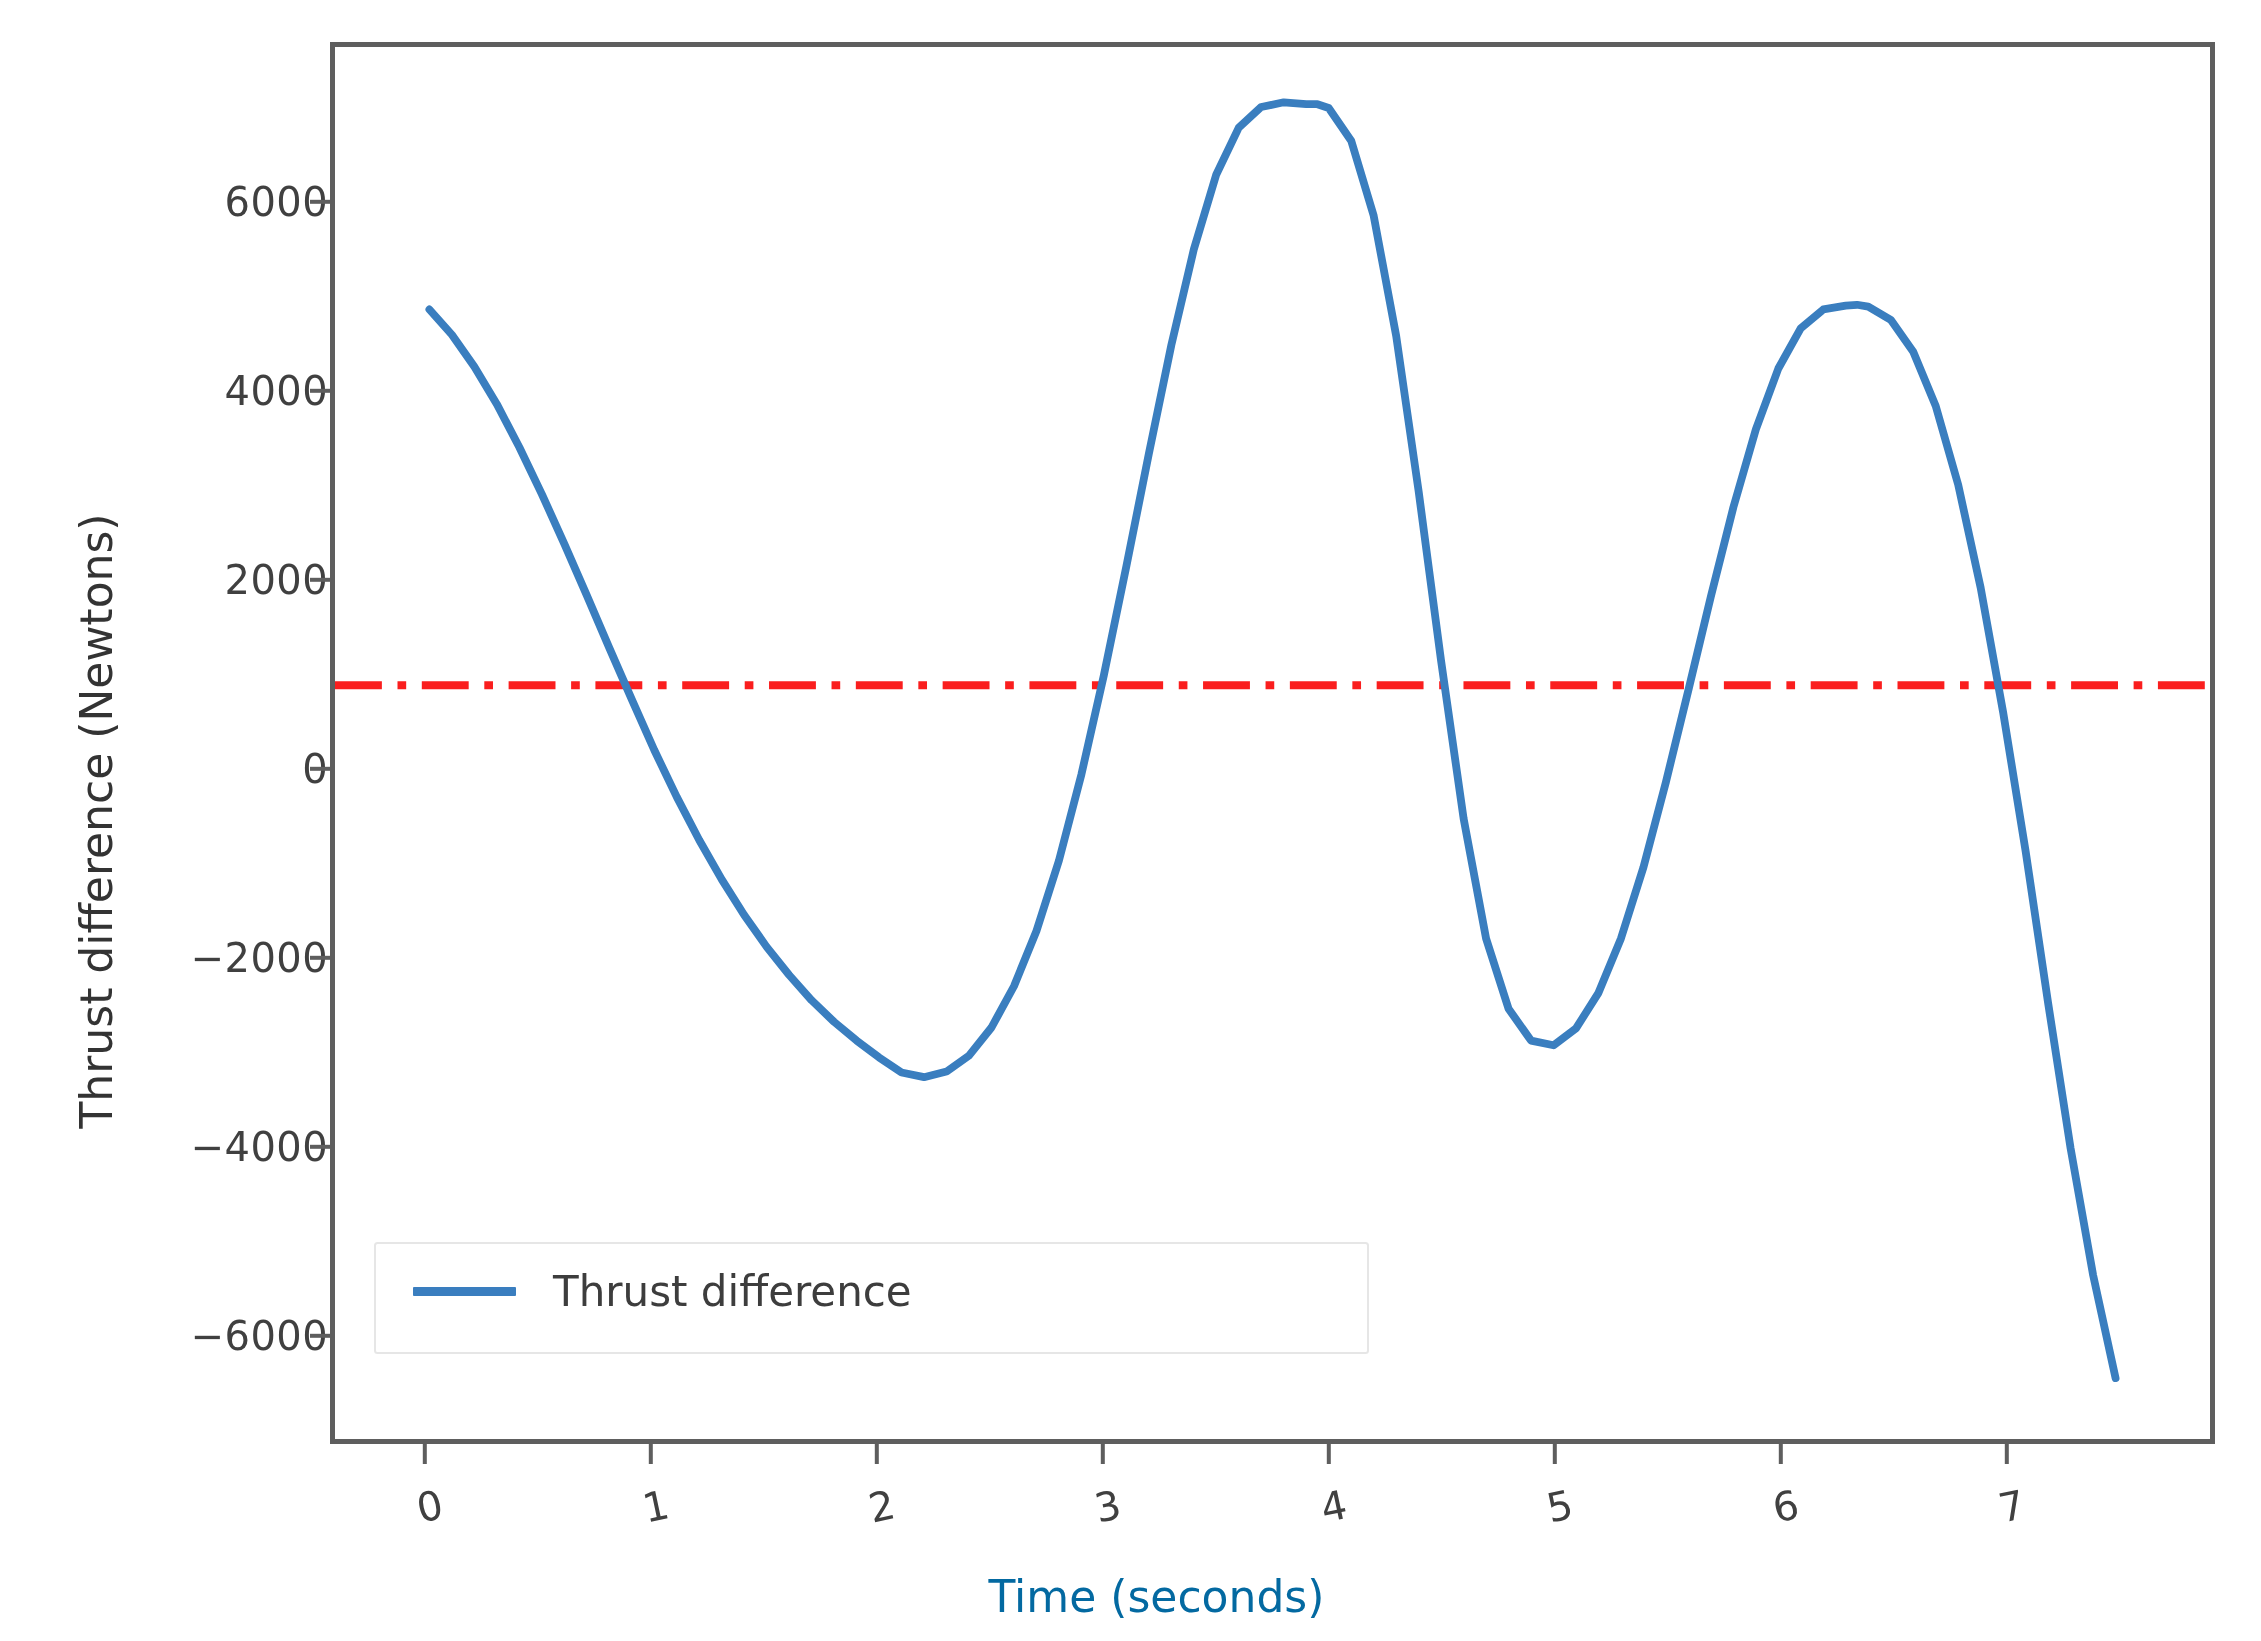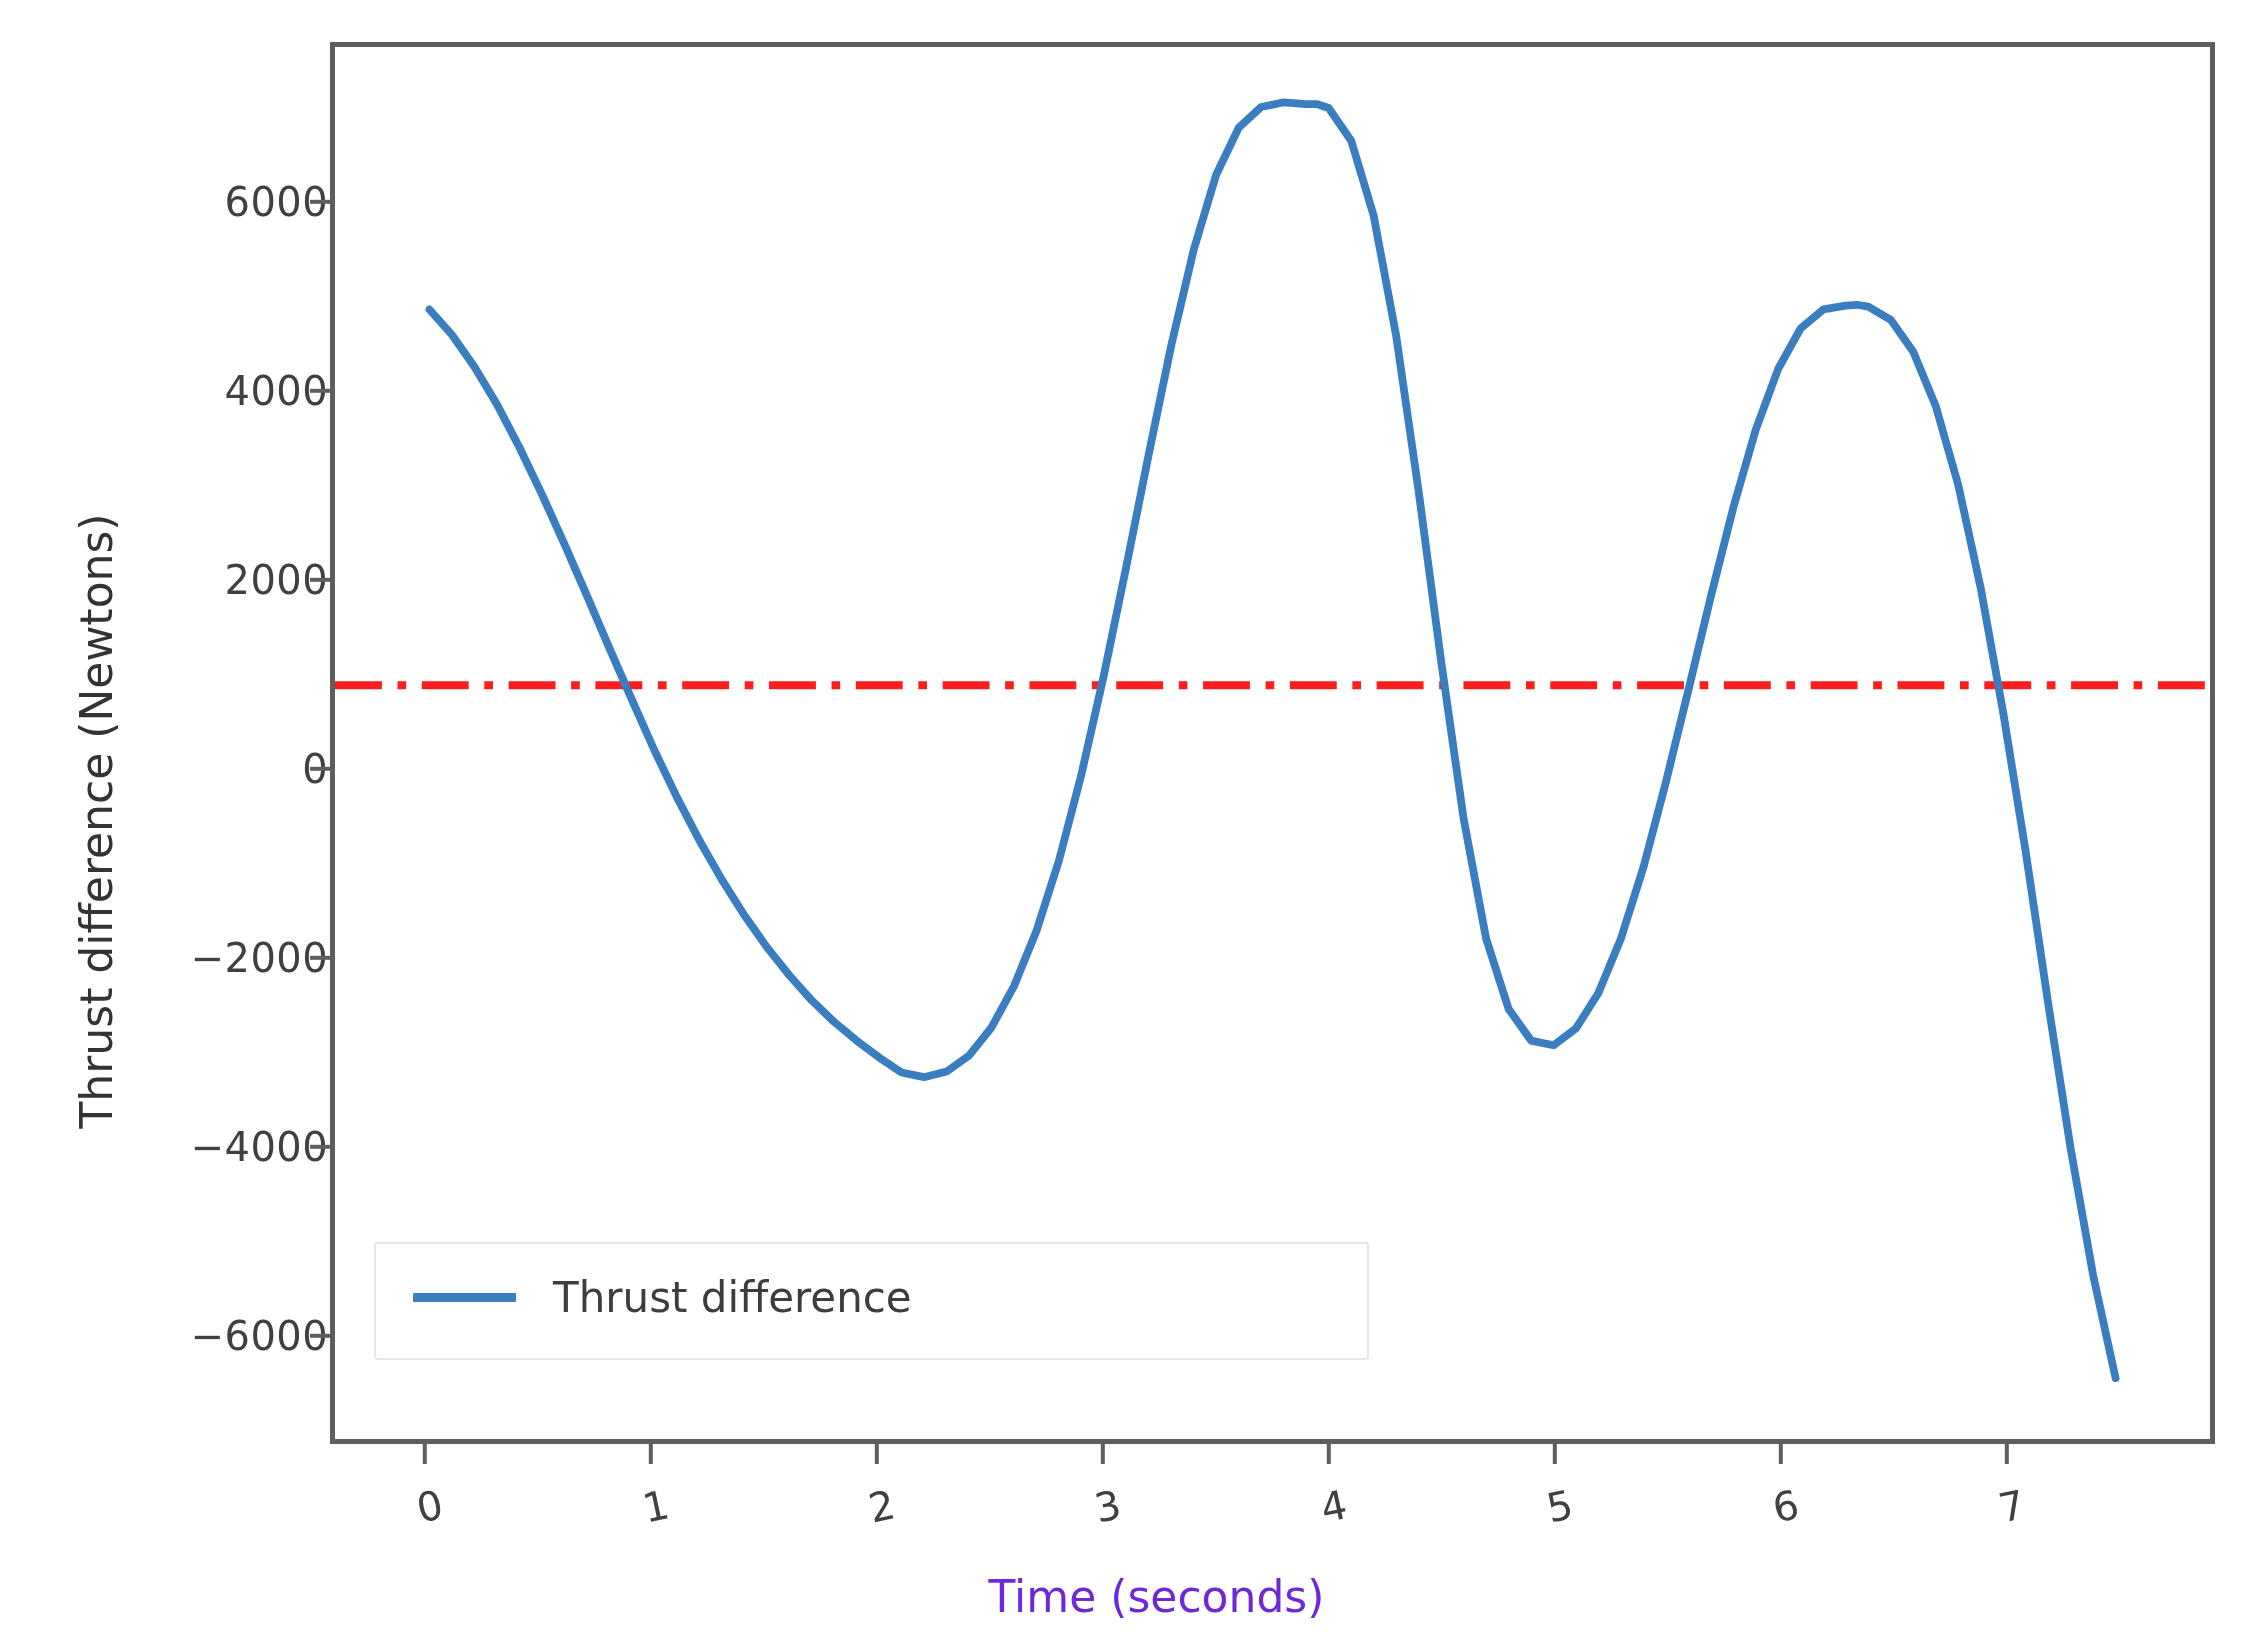--- a/index.html
+++ b/index.html
@@ -54,21 +54,21 @@
     position:absolute;
     top:1444px;width:4.4px;height:20px;background:#5e5e5e;
     transform:translateX(-50%);
   }
   
   #xlabel{
     position:absolute;
     left:0;right:0;top:1571px;
     text-align:center;
     font-size:44px;
-    color:#6d28d9;
+    color:#0369a1;
   }
   #xlabel-inner{display:inline-block;transform:translateX(26px);}
   #ylabel{
     position:absolute;
     left:-602px;top:50%;
     width:1396px;
     text-align:center;
     font-size:44px;
     color:#333333;
     transform:translateY(-50%) rotate(-90deg);
@@ -76,21 +76,21 @@
     white-space:nowrap;
   }
   
   #legend{
     position:absolute;
     left:374px;top:1242px;
     width:995px;
     background:#ffffff;
     border:2.6px solid #e6e6e6;
     border-radius:3.5px;
-    padding:16px 0 23px 0;
+    padding:10px 0 23px 0;
     box-sizing:border-box;
   }
   .legend-row{
     display:flex;align-items:center;
     height:75px;
     padding-left:37px;
   }
   .legend-swatch{
     width:103px;height:0;
     margin-right:37px;

